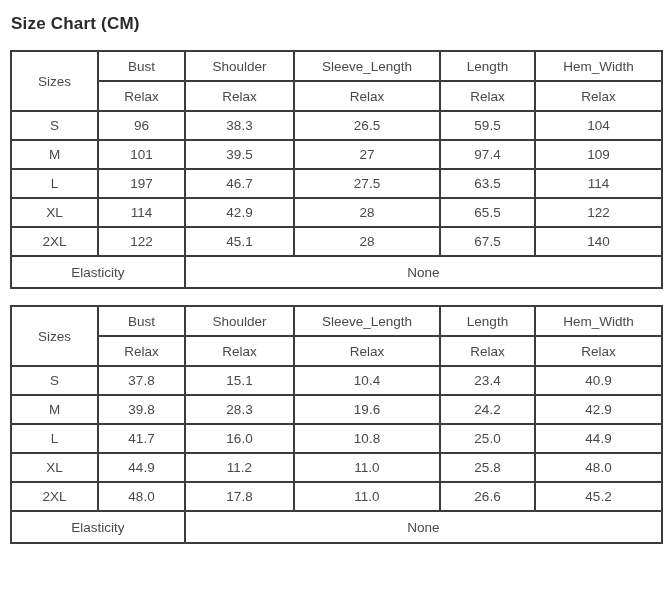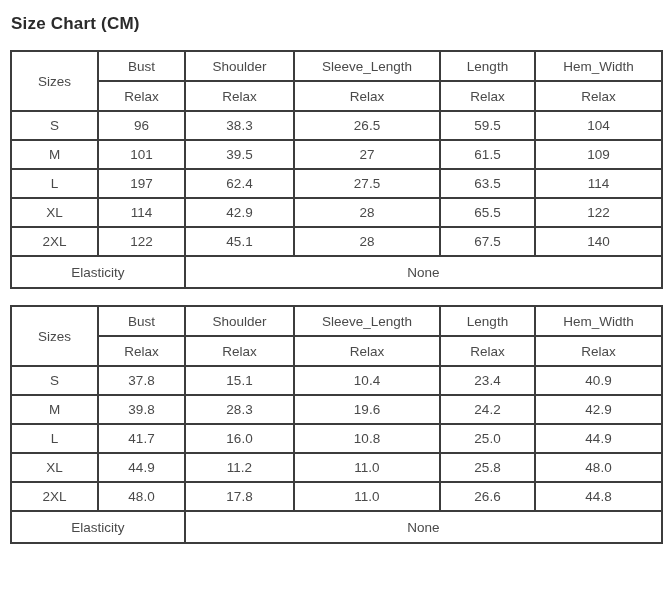--- a/index.html
+++ b/index.html
@@ -90,27 +90,27 @@
           <td>38.3</td>
           <td>26.5</td>
           <td>59.5</td>
           <td>104</td>
         </tr>
         <tr>
           <td>M</td>
           <td>101</td>
           <td>39.5</td>
           <td>27</td>
-          <td>61.5</td>
+          <td>97.4</td>
           <td>109</td>
         </tr>
         <tr>
           <td>L</td>
           <td>197</td>
-          <td>62.4</td>
+          <td>46.7</td>
           <td>27.5</td>
           <td>63.5</td>
           <td>114</td>
         </tr>
         <tr>
           <td>XL</td>
           <td>114</td>
           <td>42.9</td>
           <td>28</td>
           <td>65.5</td>
@@ -189,21 +189,21 @@
           <td>11.0</td>
           <td>25.8</td>
           <td>48.0</td>
         </tr>
         <tr>
           <td>2XL</td>
           <td>48.0</td>
           <td>17.8</td>
           <td>11.0</td>
           <td>26.6</td>
-          <td>44.8</td>
+          <td>45.2</td>
         </tr>
         <tr class="footer">
           <td colspan="2">Elasticity</td>
           <td colspan="4">None</td>
         </tr>
       </tbody>
     </table>
   </section>
 
 </div>

